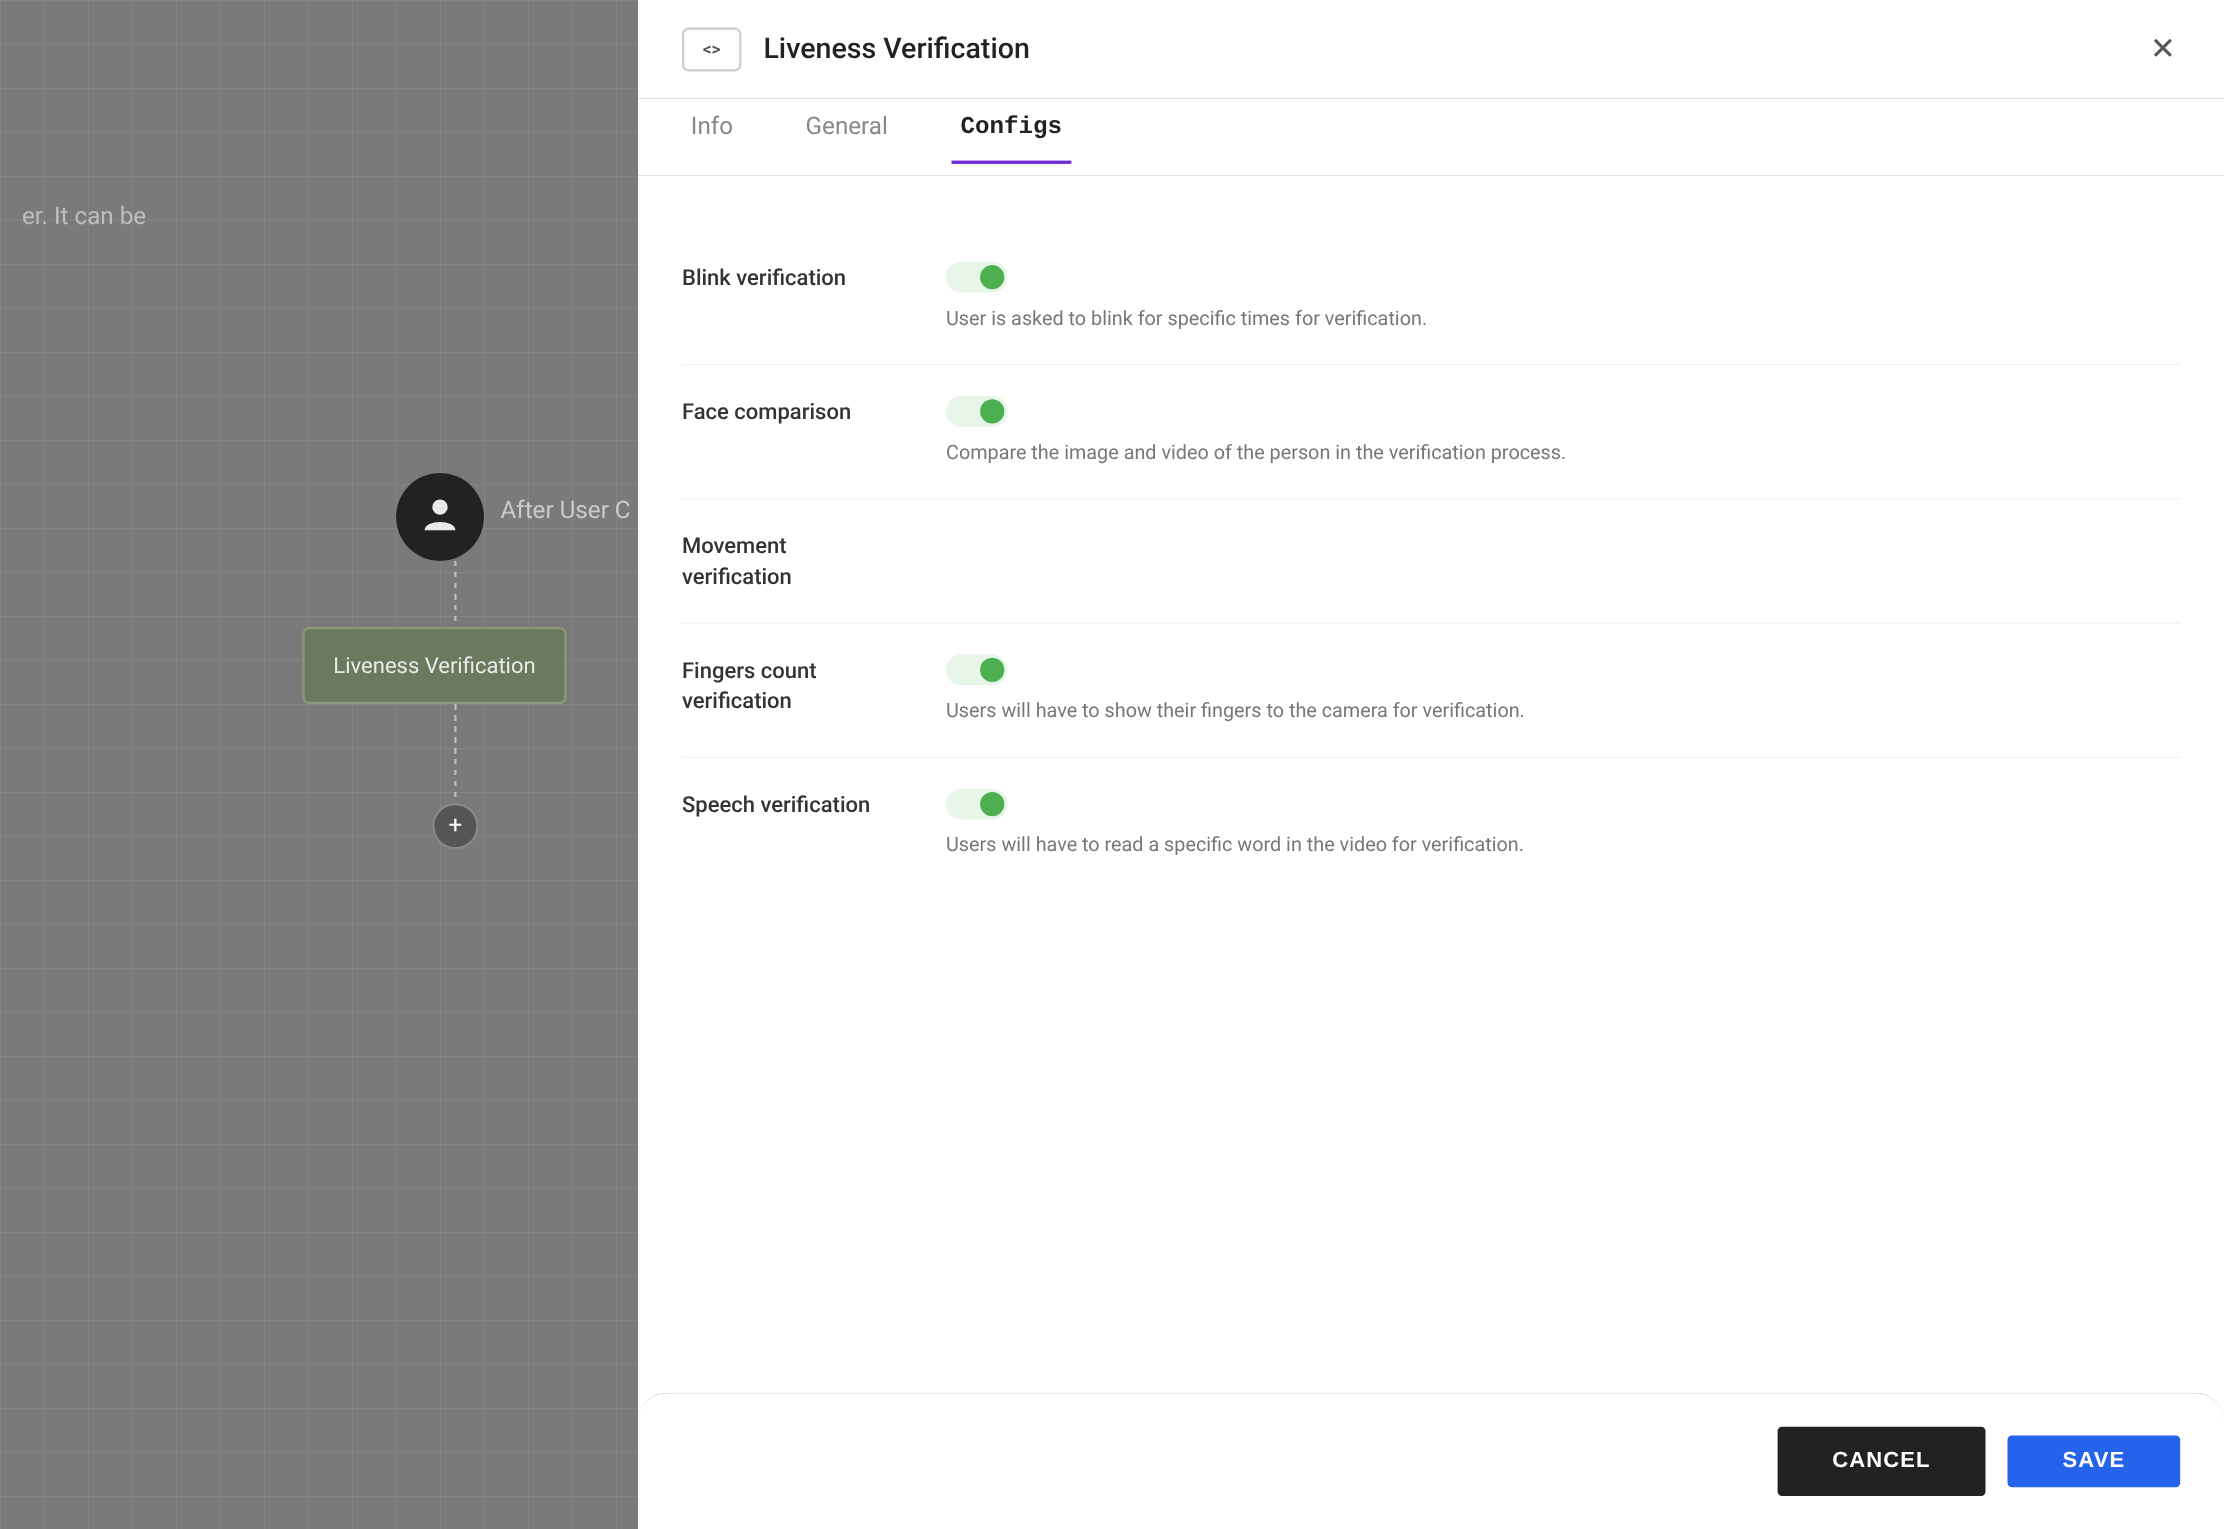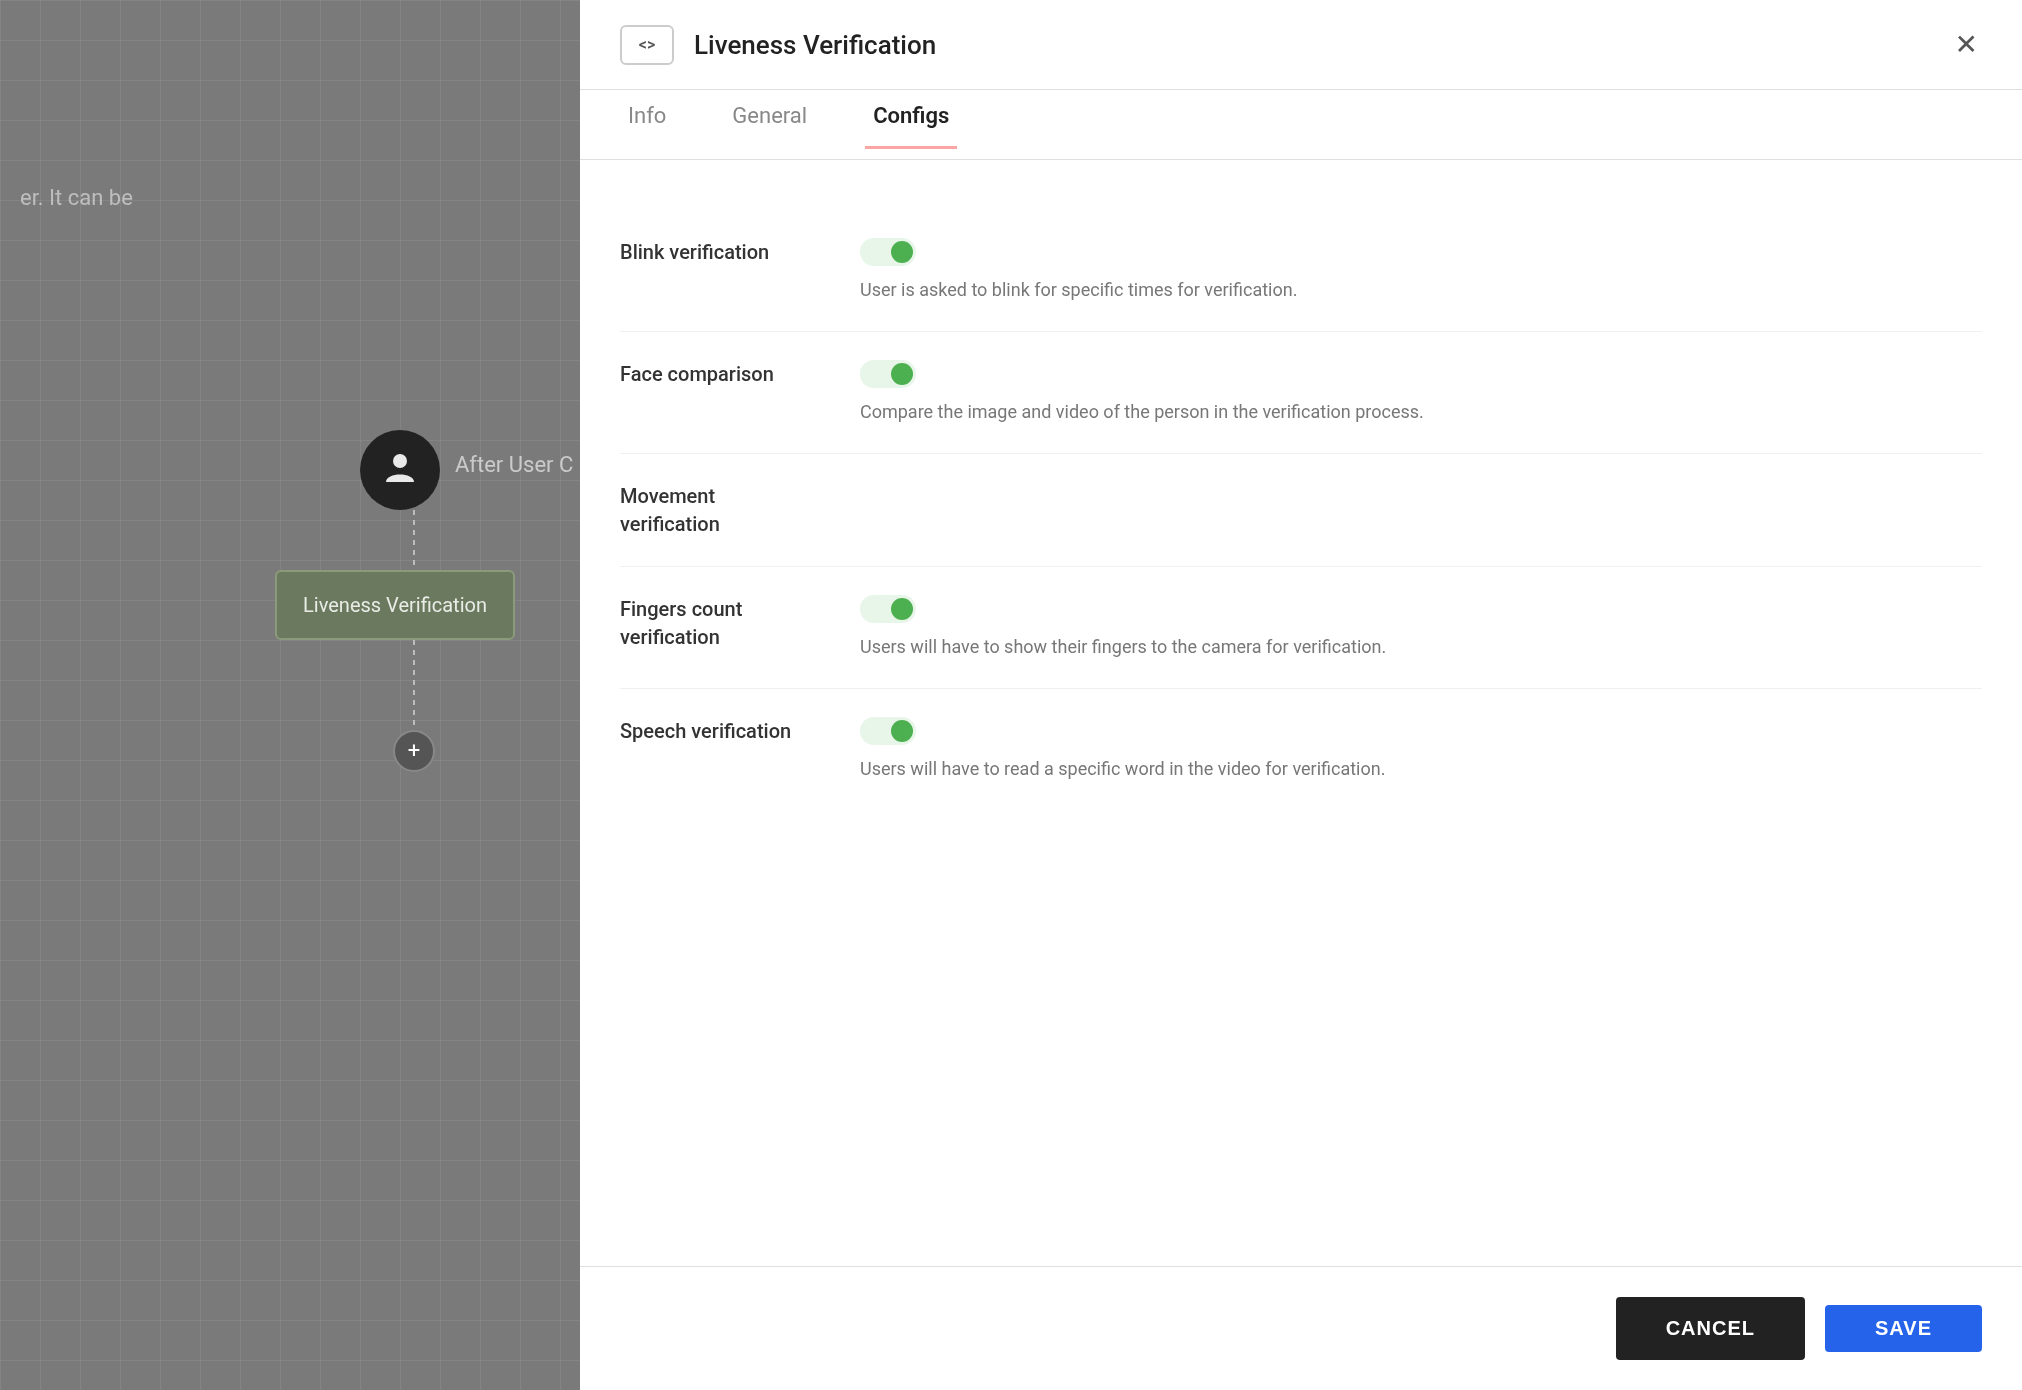--- a/index.html
+++ b/index.html
@@ -214,21 +214,22 @@
       cursor: pointer;
       color: #888;
       border-bottom: 3px solid transparent;
       position: relative;
       bottom: -1px;
     }
 
     .tab.active {
       color: #222;
       font-weight: 600;
-      border-bottom: 3px solid #fca5a5;
+      border-bottom: 3px solid #6d28d9;
+      font-family: Liberation Mono, monospace;
     }
 
     
     .panel-content {
       flex: 1;
       padding: 50px 40px 40px 40px;
       overflow-y: auto;
     }
 
     
@@ -310,20 +311,21 @@
 
     
     .panel-footer {
       display: flex;
       justify-content: flex-end;
       align-items: center;
       gap: 20px;
       padding: 30px 40px;
       border-top: 1px solid #e0e0e0;
       flex-shrink: 0;
+      border-radius: 26px;
     }
 
     .btn-cancel {
       background: #222;
       color: #fff;
       border: none;
       padding: 20px 50px;
       font-size: 20px;
       font-weight: 700;
       letter-spacing: 1px;

